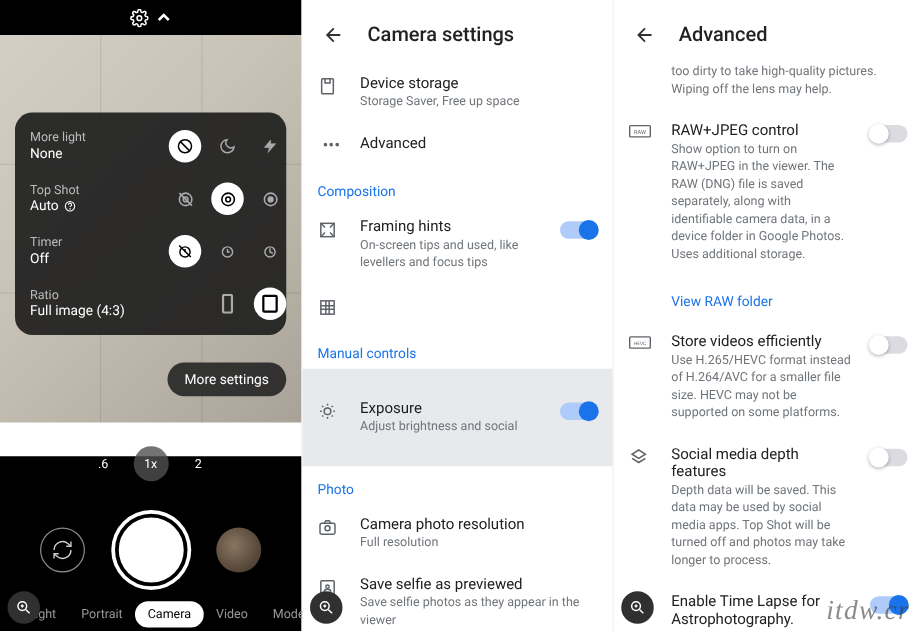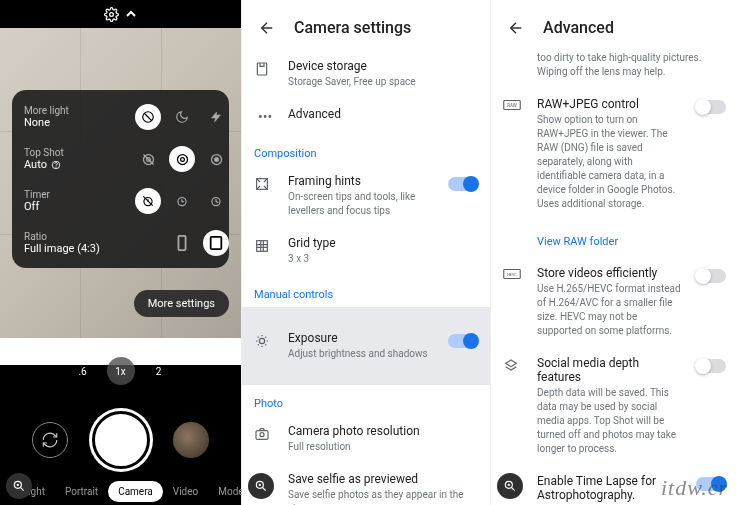--- a/index.html
+++ b/index.html
@@ -463,51 +463,47 @@
 
       <div class="setting-row">
         <div class="setting-icon">
           <svg width="16" height="16" viewBox="0 0 24 24" stroke="#5f6368" stroke-width="1.8" fill="none">
               <rect x="4" y="4" width="16" height="16"></rect>
               <path d="M4 4 L9 9 M20 4 L15 9 M4 20 L9 15 M20 20 L15 15"></path>
             </svg>
         </div>
         <div class="setting-text">
           <div class="setting-name">Framing hints</div>
-          <div class="setting-desc">On-screen tips and tools, like levellers and focus tips</div>
+          <div class="setting-desc">On-screen tips and used, like levellers and focus tips</div>
         </div>
         <div class="setting-toggle-wrap"><span class="toggle on"></span></div>
       </div>
 
       <div class="setting-row">
         <div class="setting-icon">
           <svg width="16" height="16" viewBox="0 0 24 24" stroke="#5f6368" stroke-width="1.8" fill="none">
               <rect x="4" y="4" width="16" height="16"></rect>
               <path d="M4 10 L20 10 M4 14 L20 14 M10 4 L10 20 M14 4 L14 20"></path>
             </svg>
-        </div>
-        <div class="setting-text">
-          <div class="setting-name">Grid type</div>
-          <div class="setting-desc">3 x 3</div>
         </div>
       </div>
 
       <div class="section-header">Manual controls</div>
 
       <div class="highlight-row">
         <div class="setting-row" style="padding:0">
           <div class="setting-icon">
             <svg width="16" height="16" viewBox="0 0 24 24" stroke="#5f6368" stroke-width="1.8" fill="none">
                 <circle cx="12" cy="12" r="4"></circle>
                 <path d="M12 3v2M12 19v2M3 12h2M19 12h2M5.6 5.6l1.4 1.4M17 17l1.4 1.4M5.6 18.4l1.4-1.4M17 7l1.4-1.4"></path>
               </svg>
           </div>
           <div class="setting-text">
             <div class="setting-name">Exposure</div>
-            <div class="setting-desc">Adjust brightness and shadows</div>
+            <div class="setting-desc">Adjust brightness and social</div>
           </div>
           <div class="setting-toggle-wrap"><span class="toggle on"></span></div>
         </div>
       </div>
 
       <div class="section-header">Photo</div>
 
       <div class="setting-row">
         <div class="setting-icon">
           <svg width="16" height="16" viewBox="0 0 24 24" stroke="#5f6368" stroke-width="1.8" fill="none">

